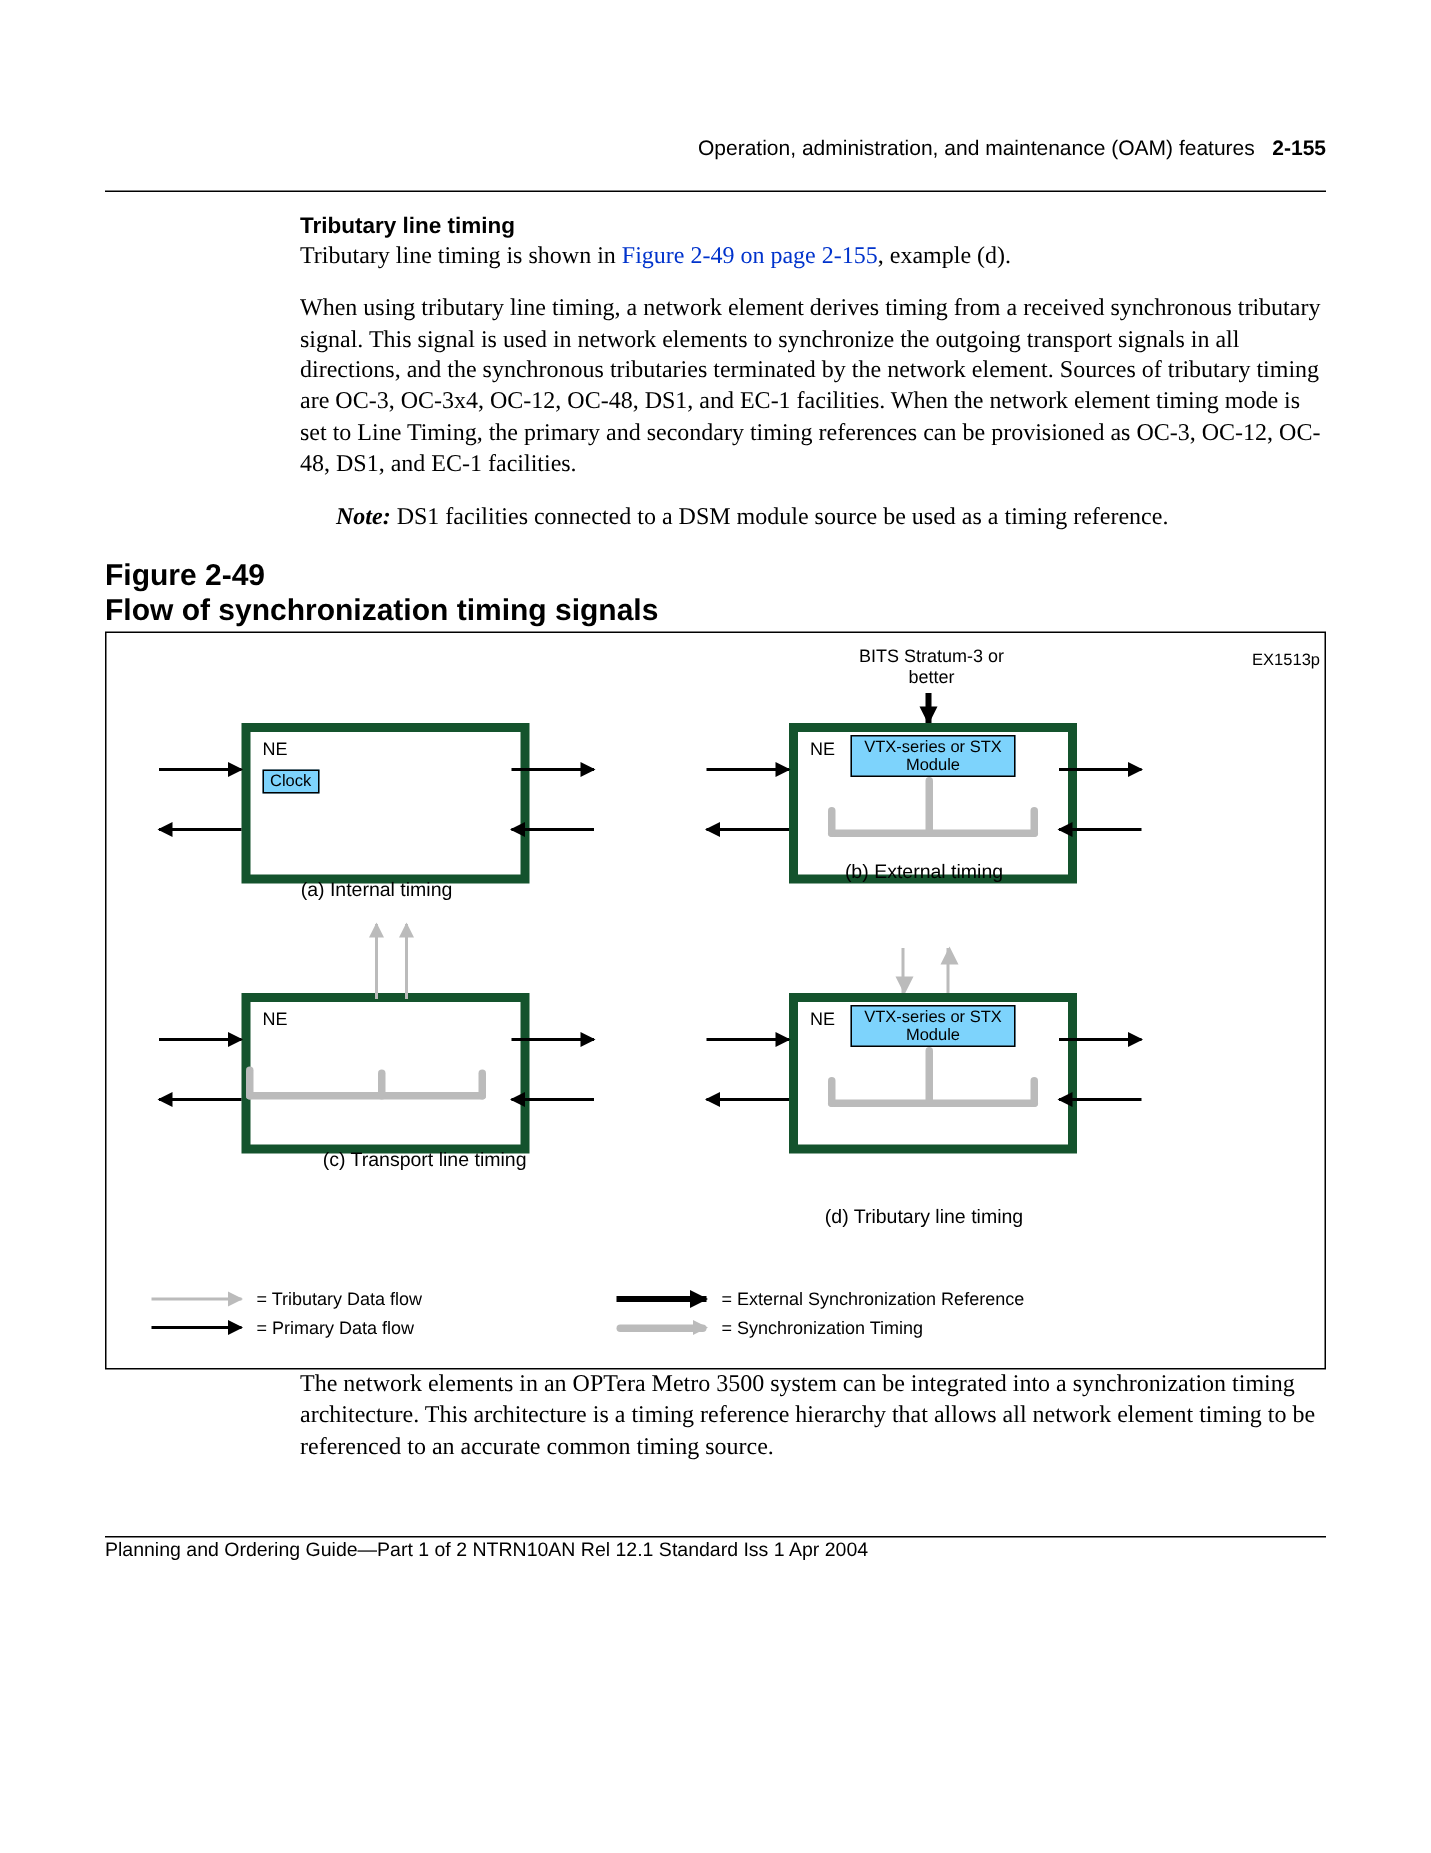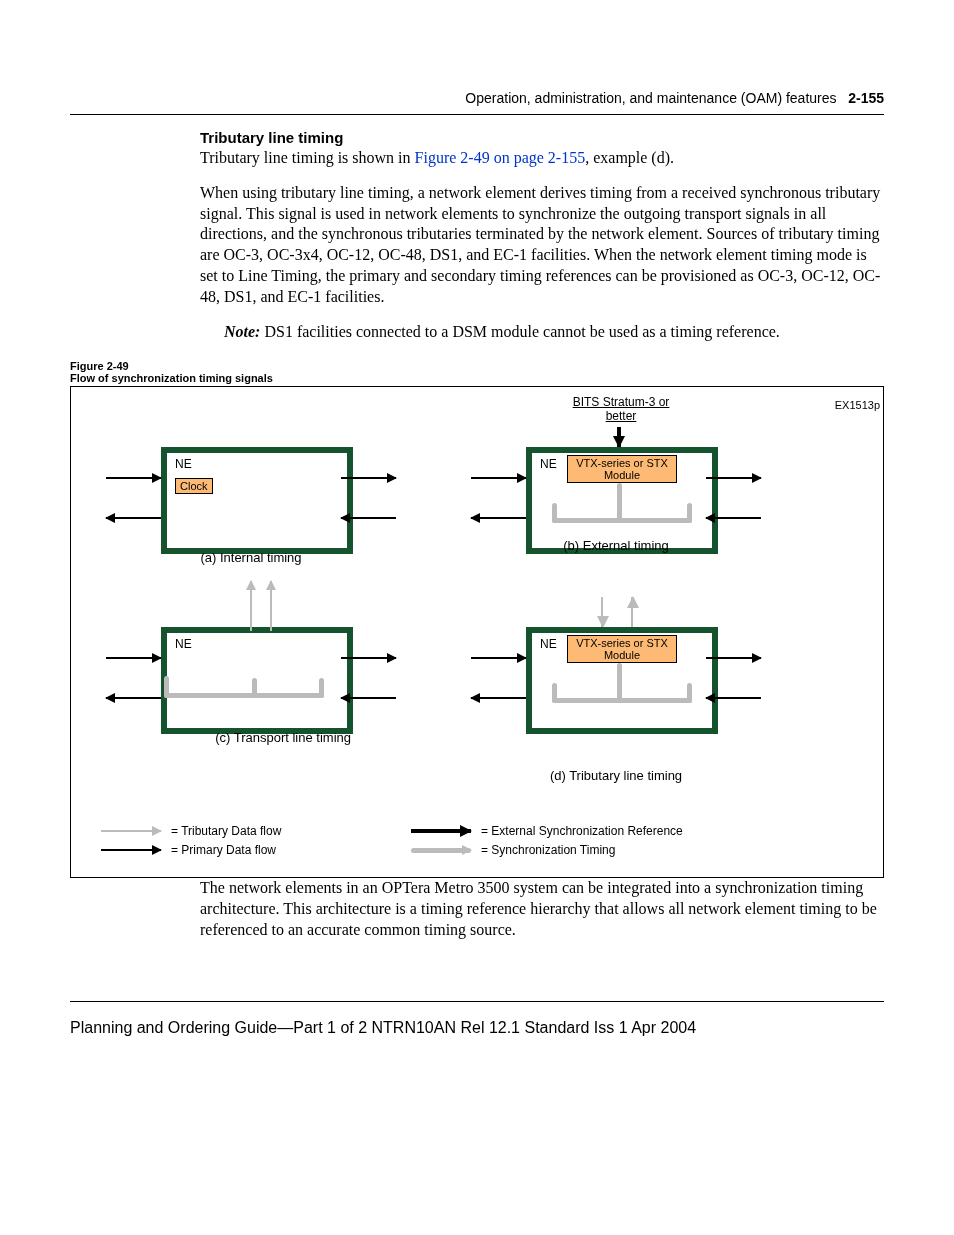--- a/index.html
+++ b/index.html
@@ -12,39 +12,39 @@
     width: 954px;
   }
   .page {
     padding: 90px 70px 60px 70px;
   }
   .header {
     text-align: right;
     font-family: Arial, Helvetica, sans-serif;
     font-size: 14px;
     border-bottom: 1px solid #000;
-    padding-bottom: 8px;
+    padding-bottom: 21px;
     margin-bottom: 14px;
   }
   .header .pagenum { font-weight: bold; }
   .content { margin-left: 130px; }
   .subhead {
     font-family: Arial, Helvetica, sans-serif;
     font-weight: bold;
     font-size: 15px;
     margin-bottom: 2px;
   }
   p { margin: 0 0 14px 0; line-height: 1.3; }
   .link { color: #0033cc; }
   .note { margin-left: 24px; }
   .note .label { font-style: italic; font-weight: bold; }
   .figcaption {
     font-family: Arial, Helvetica, sans-serif;
     font-weight: bold;
-    font-size: 11px;
+    font-size: 20px;
     margin: 18px 0 2px 0;
   }
   .figcaption .line2 { display: block; }
   .figbox {
     border: 1px solid #000;
     position: relative;
     height: 490px;
     font-family: Arial, Helvetica, sans-serif;
     font-size: 13px;
   }
@@ -66,21 +66,21 @@
   .ne-label {
     position: absolute;
     top: 4px; left: 8px;
     font-size: 12px;
   }
   .module-box {
     position: absolute;
     border: 1px solid #000;
     font-size: 11px;
     text-align: center;
-    background: #fdba74;
+    background: #7dd3fc;
     padding: 1px 4px;
   }
   .arrow {
     position: absolute;
     background: #000;
     height: 2px;
   }
   .arrow::after {
     content: "";
     position: absolute;
@@ -167,50 +167,49 @@
   .leg-arrow.thick { height: 4px; }
   .leg-arrow.thick::after { top: -4px; border-left-width: 12px; border-top-width: 6px; border-bottom-width: 6px; }
   .section-head {
     font-family: Arial, Helvetica, sans-serif;
     font-weight: bold;
     font-size: 17px;
     margin: 22px 0 4px 65px;
   }
   .footer {
     border-top: 1px solid #000;
-    margin-top: 60px;
-    padding-top: 17px;
-    font-family: Arial, Helvetica, sans-serif;
-    font-size: 16px;
+    margin-top: 48px;
+    padding-top: 0;
+    font-family: Arial, Helvetica, sans-serif;
+    font-size: 13px;
   }
   .bits-label {
     position: absolute;
     font-size: 12px;
     text-align: center;
     width: 120px;
-    text-decoration: underline;
   }
 </style>
 </head>
 <body>
 
 <div class="page">
   <div class="header">
     <span>Operation, administration, and maintenance (OAM) features</span>&nbsp;&nbsp;
     <span class="pagenum">2-155</span>
   </div>
 
   <div class="content">
     <div class="subhead">Tributary line timing</div>
     <p>
       <span>Tributary line timing is shown in </span><span class="link">Figure 2-49 on page 2-155</span><span>, example (d).</span>
     </p>
     <p>When using tributary line timing, a network element derives timing from a received synchronous tributary signal. This signal is used in network elements to synchronize the outgoing transport signals in all directions, and the synchronous tributaries terminated by the network element. Sources of tributary timing are OC-3, OC-3x4, OC-12, OC-48, DS1, and EC-1 facilities. When the network element timing mode is set to Line Timing, the primary and secondary timing references can be provisioned as OC-3, OC-12, OC-48, DS1, and EC-1 facilities.</p>
     <p class="note">
-      <span class="label">Note:</span><span>  DS1 facilities connected to a DSM module cannot be used as a timing reference.</span>
+      <span class="label">Note:</span><span>  DS1 facilities connected to a DSM module source be used as a timing reference.</span>
     </p>
   </div>
 
   <div class="figcaption">
     <span>Figure 2-49</span>
     <span class="line2">Flow of synchronization timing signals</span>
   </div>
 
   <div style="position:relative;">
     <div class="figcode">EX1513p</div>

